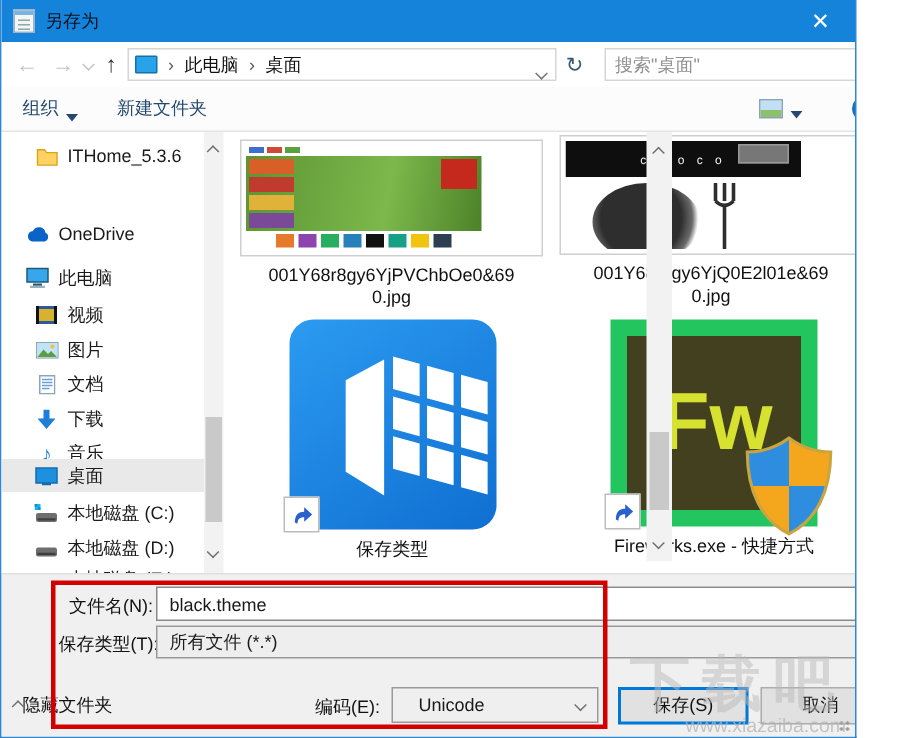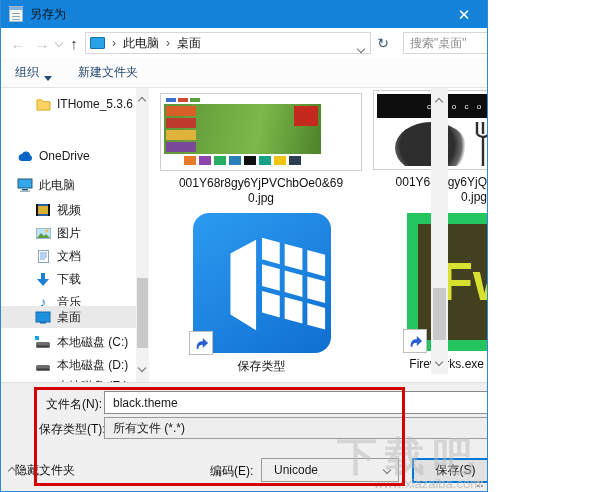--- a/index.html
+++ b/index.html
@@ -1,17 +1,17 @@
 <!DOCTYPE html>
 <html><head>
 <meta charset="utf-8">
 <style>
   * { margin:0; padding:0; box-sizing:border-box; }
   html,body { width:600px; height:492px; font-family:"Liberation Sans","DejaVu Sans",sans-serif; }
-  #window { position:relative; width:488px; height:492px; background:#fff;
+  #window { position:relative; width:571px; height:492px; background:#fff;
             border-left:1px solid #2b87d8; border-right:1px solid #2b87d8; border-bottom:1px solid #2b87d8;
             overflow:hidden; font-size:12px; color:#1a1a1a; }
 
   
   .titlebar { position:absolute; left:0; top:0; width:100%; height:28px; background:#1583d9;
               display:flex; align-items:center; padding-left:8px; }
   .app-ico { width:14px; height:16px; background:#f5f5f5; border:1px solid #9fb3c8; position:relative; }
   .app-ico:before { content:""; position:absolute; left:0; top:0; right:0; height:3px; background:#7ab2e0; }
   .app-ico:after { content:""; position:absolute; left:2px; top:6px; width:8px; height:1px; background:#8aa; box-shadow:0 3px 0 #8aa, 0 6px 0 #8aa; }
   .title-text { margin-left:7px; color:#06121f; font-size:12px; }
@@ -49,21 +49,21 @@
                  display:flex; align-items:center; justify-content:center; }
 
   
   .body-area { position:absolute; left:0; top:88px; width:100%; height:294px; background:#fff; }
 
   
   .sidebar { position:absolute; left:0; top:0; width:135px; height:294px; background:#fff; overflow:hidden; }
   .side-item { position:absolute; left:0; width:135px; height:22px; display:flex; align-items:center; gap:6px; }
   .side-item.sel { background:#e9e9e9; }
   .side-item .slabel { white-space:nowrap; }
-  .ind1 { padding-left:16px; } .ind2 { padding-left:34px; }
+  .ind1 { padding-left:16px; } .ind2 { padding-left:22px; }
   .sicon { width:16px; height:16px; display:flex; align-items:center; justify-content:center; flex:none; }
   .sb-scroll { position:absolute; left:135px; top:0; width:13px; height:294px; background:#f2f2f2; }
   .sb-thumb { position:absolute; left:1px; width:11px; background:#c9c9c9; }
   .scroll-arrow { position:absolute; left:3px; display:block; }
 
   
   .main-list { position:absolute; left:148px; top:0; width:430px; height:294px; }
   .file-item { position:absolute; text-align:center; }
   .flabel { margin:6px auto 0; width:165px; word-break:break-all; line-height:15px; color:#111; }
   .thumb { margin:0 auto; background:#fff; box-shadow:0 0 0 1px #cfcfcf; padding:3px; }
@@ -94,21 +94,21 @@
 
   
   .footer { position:absolute; left:0; top:382px; width:100%; height:110px; background:#f0f0f0; border-top:1px solid #dfdfdf; }
   .f-label { position:absolute; color:#111; }
   .fn-input { position:absolute; left:103px; top:8px; width:485px; height:23px; background:#fff; border:1px solid #8a8a8a;
               display:flex; align-items:center; padding:0 8px; }
   .ft-combo { position:absolute; left:103px; top:34px; width:485px; height:22px; background:#eeeeee; border:1px solid #9a9a9a;
               display:flex; align-items:center; padding:0 8px; }
   .combo-chev { position:absolute; right:8px; }
   .enc-combo { position:absolute; left:260px; top:75px; width:138px; height:24px; background:#efefef; border:1px solid #9a9a9a;
-               display:flex; align-items:center; padding:0 12px; }
+               display:flex; align-items:center; padding:0 17px; }
   .btn { position:absolute; top:75px; height:25px; background:#e1e1e1; border:1px solid #adadad;
          display:flex; align-items:center; justify-content:center; color:#111; }
   .btn.default { border:2px solid #0078d7; }
   .hide-folders { position:absolute; left:8px; top:79px; display:flex; align-items:center; gap:0; color:#111; }
 
   
   .red-box { position:absolute; left:33px; top:387px; width:371px; height:99px; border:3px solid #d40000; z-index:12; pointer-events:none; }
   .watermark { position:absolute; right:6px; bottom:0; z-index:9; pointer-events:none; text-align:right; }
   .wm1 { font-size:40px; font-weight:bold; color:rgba(185,185,185,0.5); letter-spacing:8px; line-height:42px; }
   .wm2 { font-size:13px; color:rgba(180,180,180,0.75); line-height:14px; }

